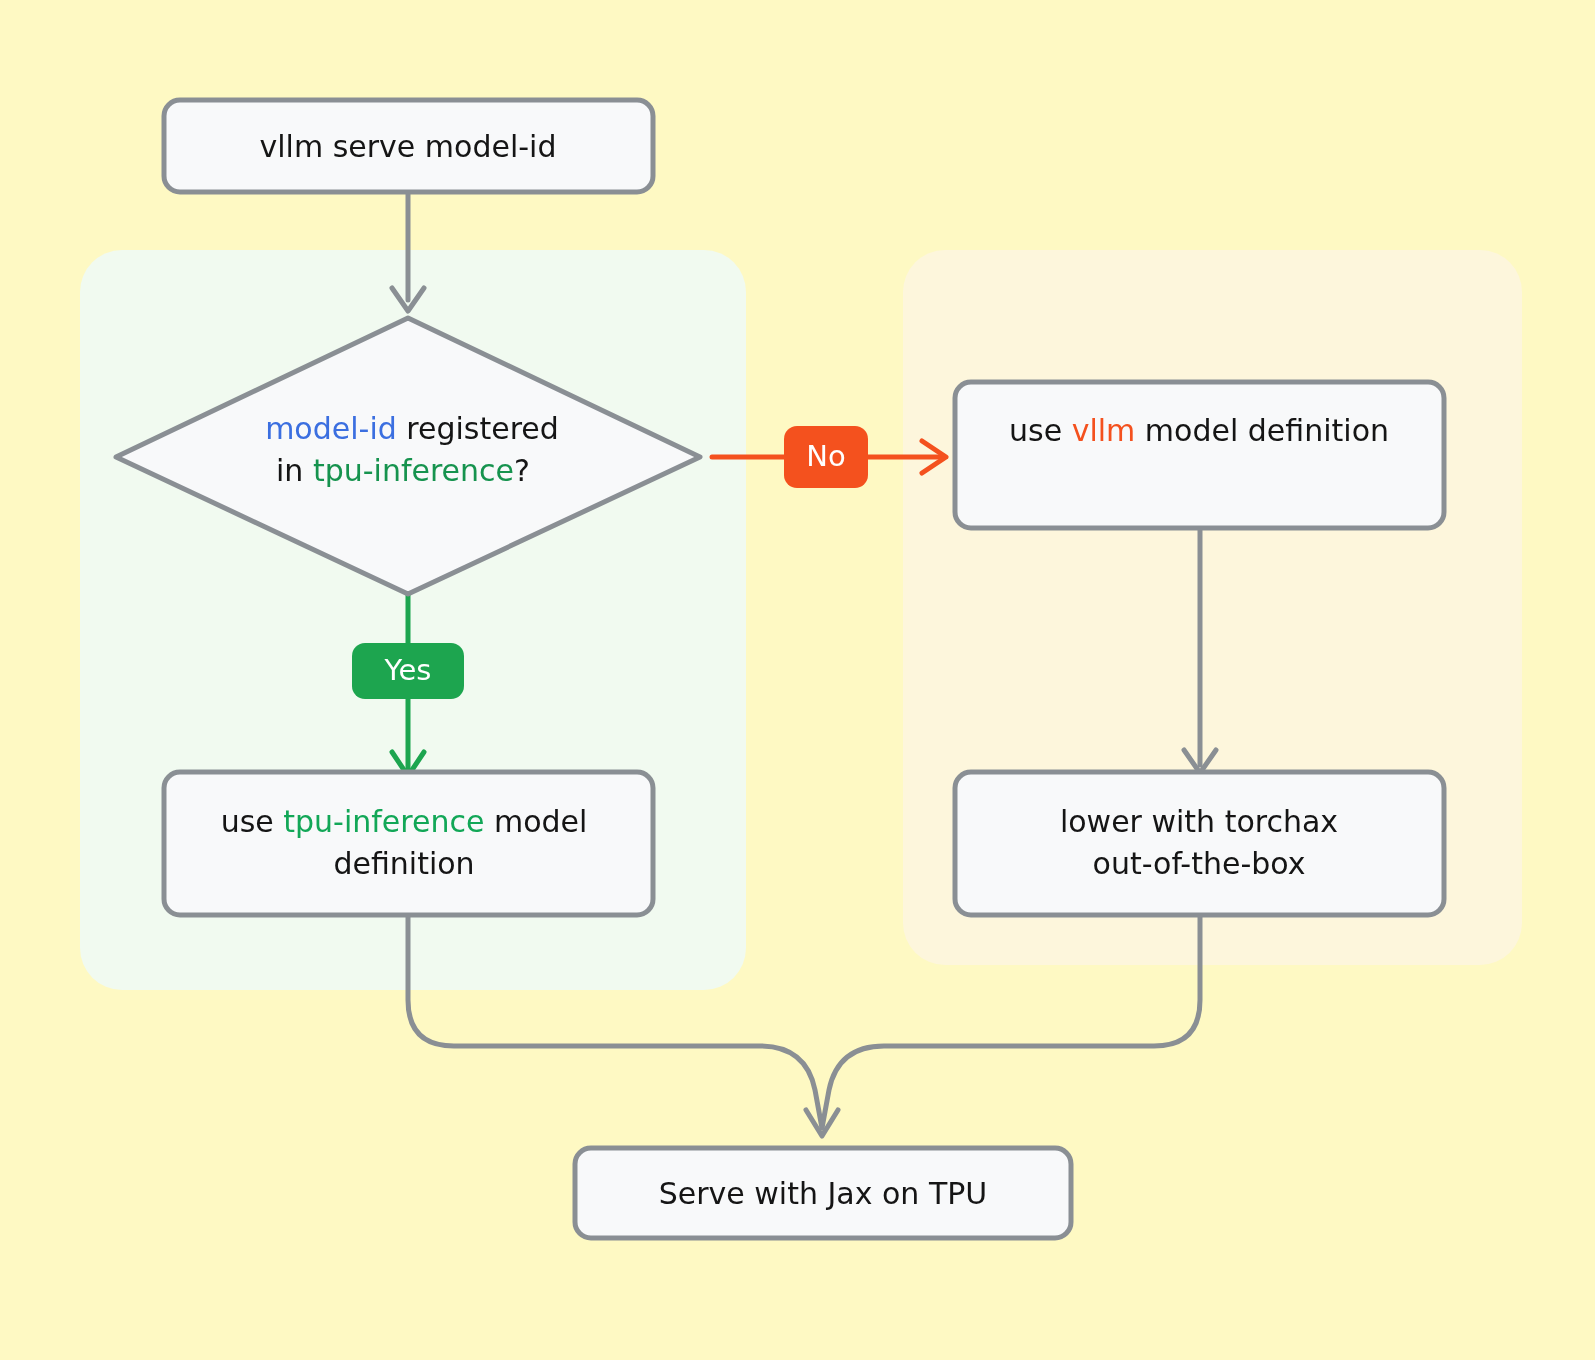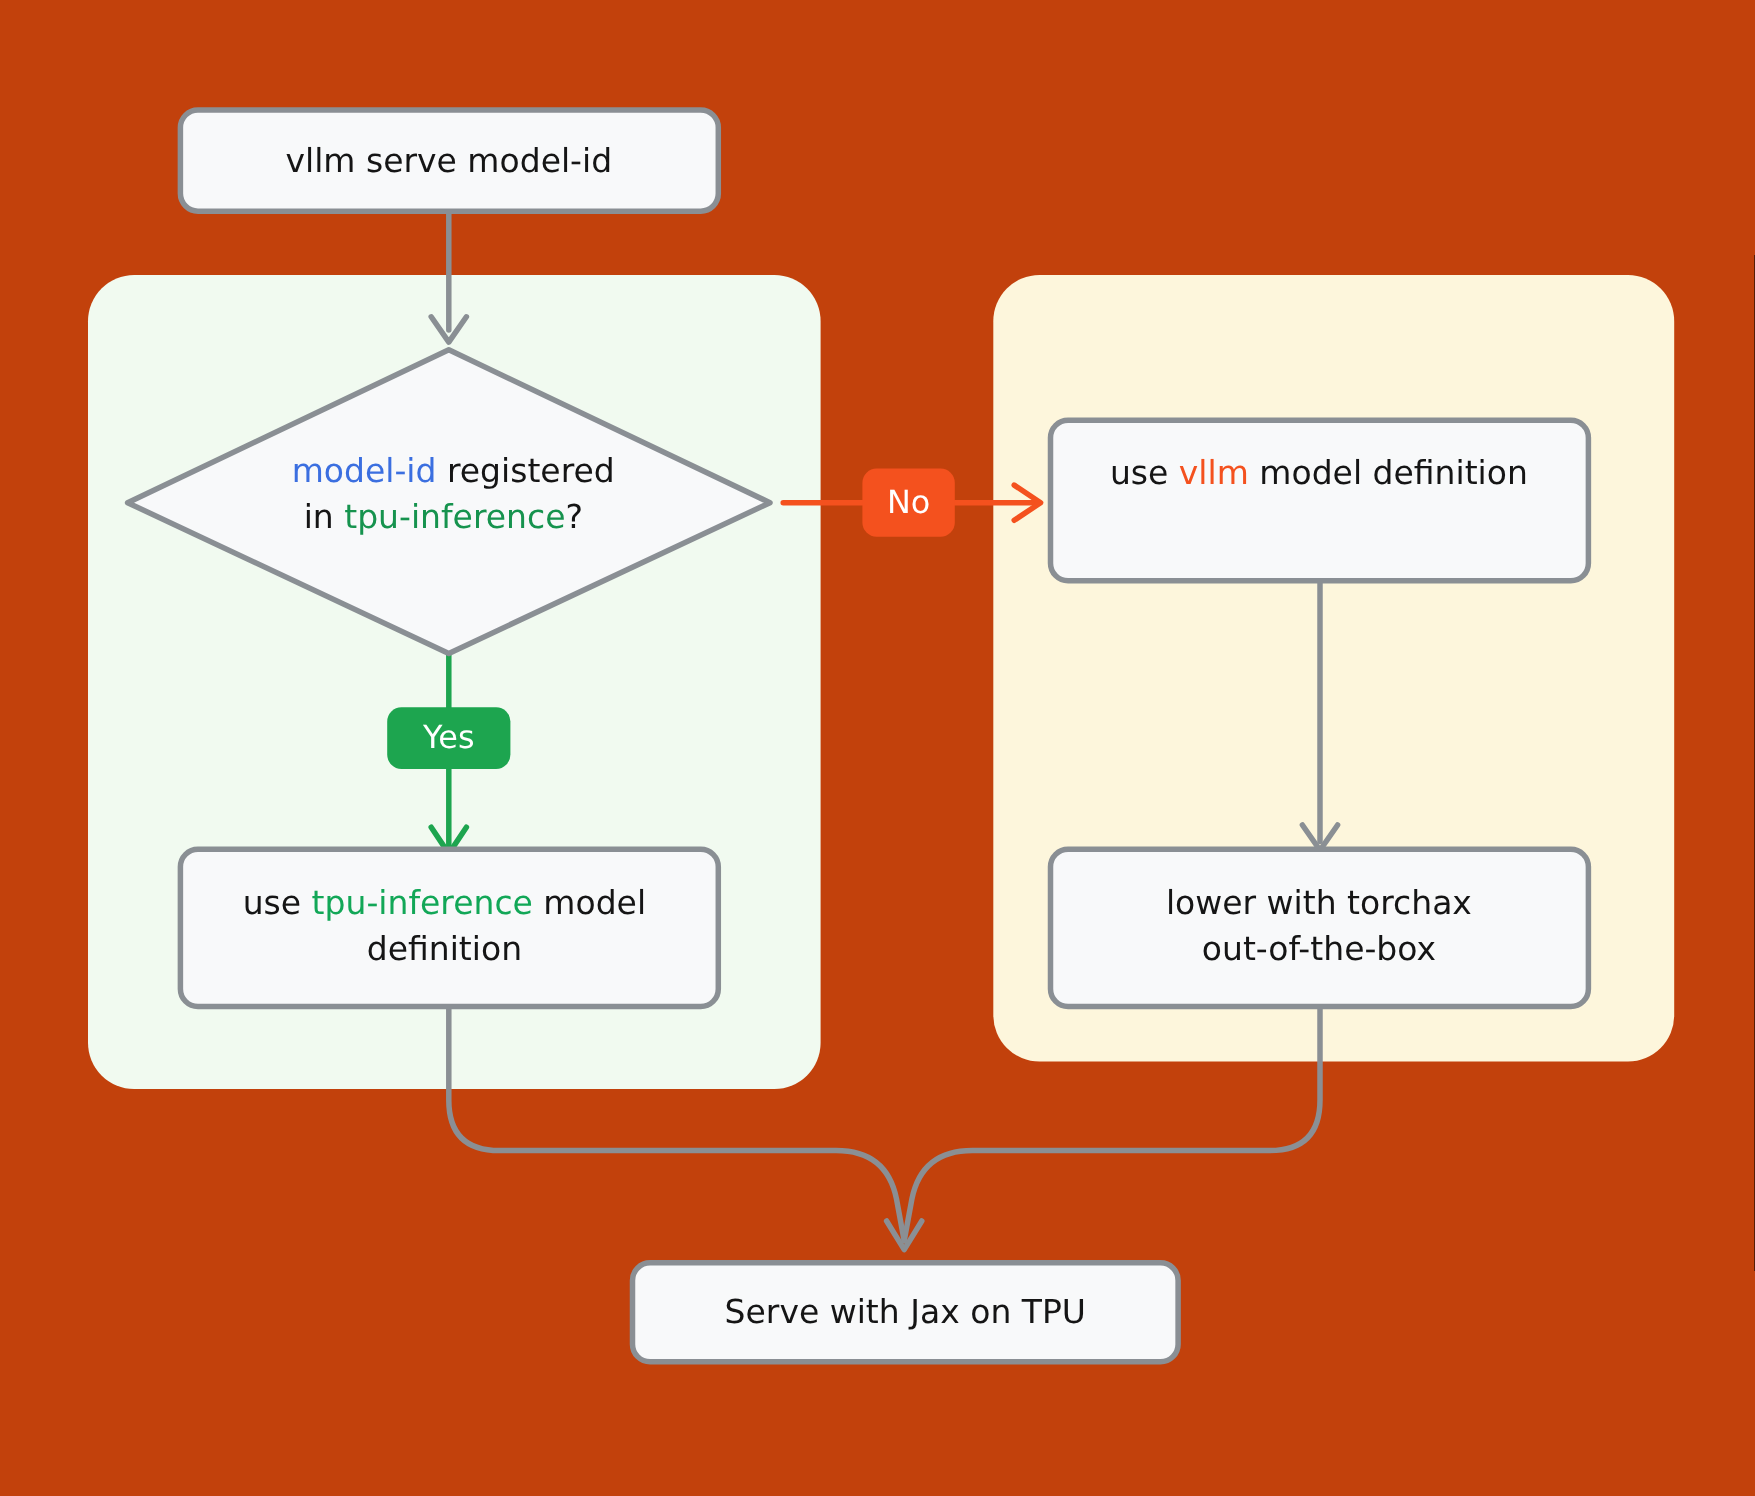--- a/index.html
+++ b/index.html
@@ -4,21 +4,21 @@
 <style>
   html, body {
     margin: 0;
     padding: 0;
     background: #000000;
   }
   #canvas {
     position: relative;
     width: 1595px;
     height: 1360px;
-    background: #c2410c;
+    background: #fef9c3;
     overflow: hidden;
     font-family: "DejaVu Sans", sans-serif;
   }
   svg.layer {
     position: absolute;
     top: 0;
     left: 0;
     width: 1595px;
     height: 1360px;
   }

